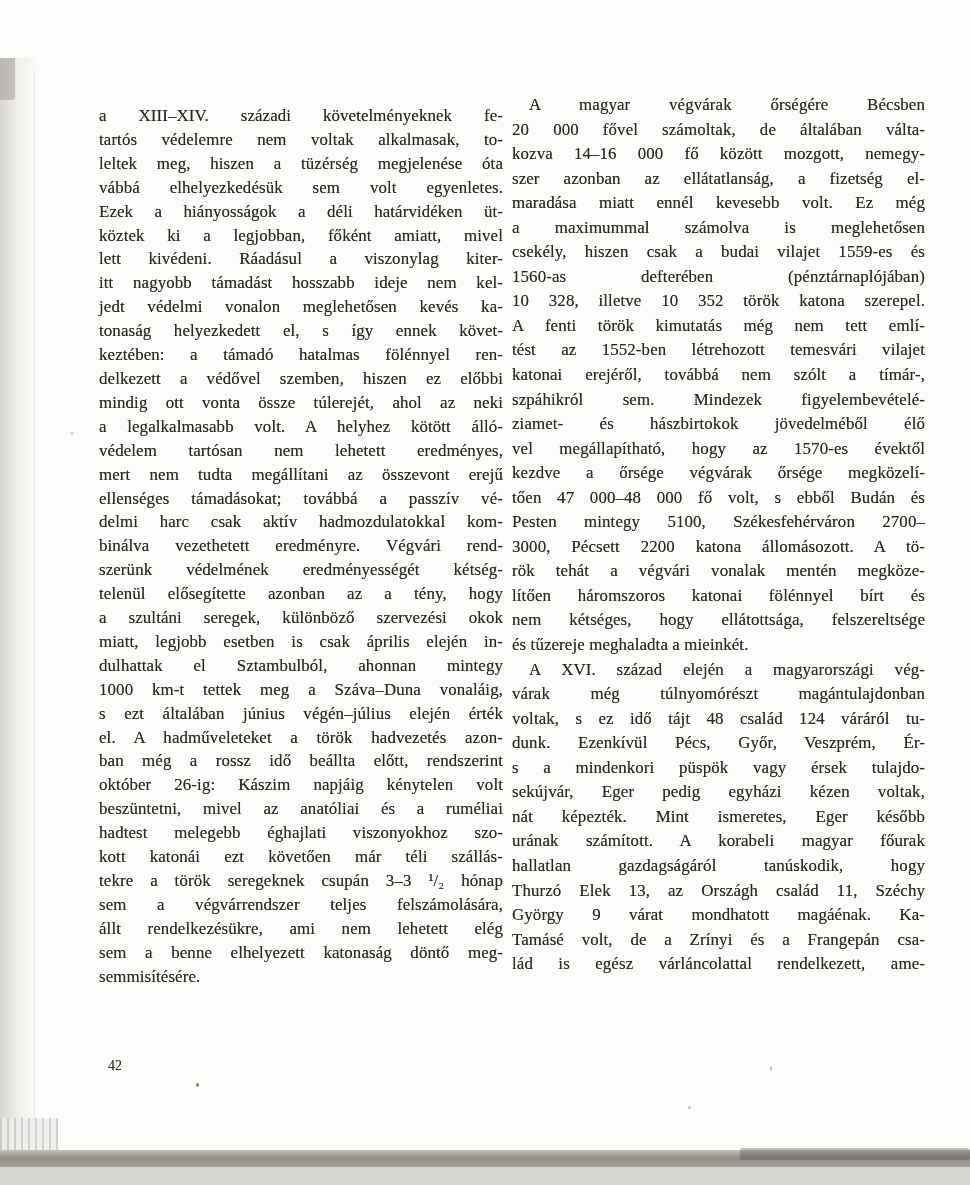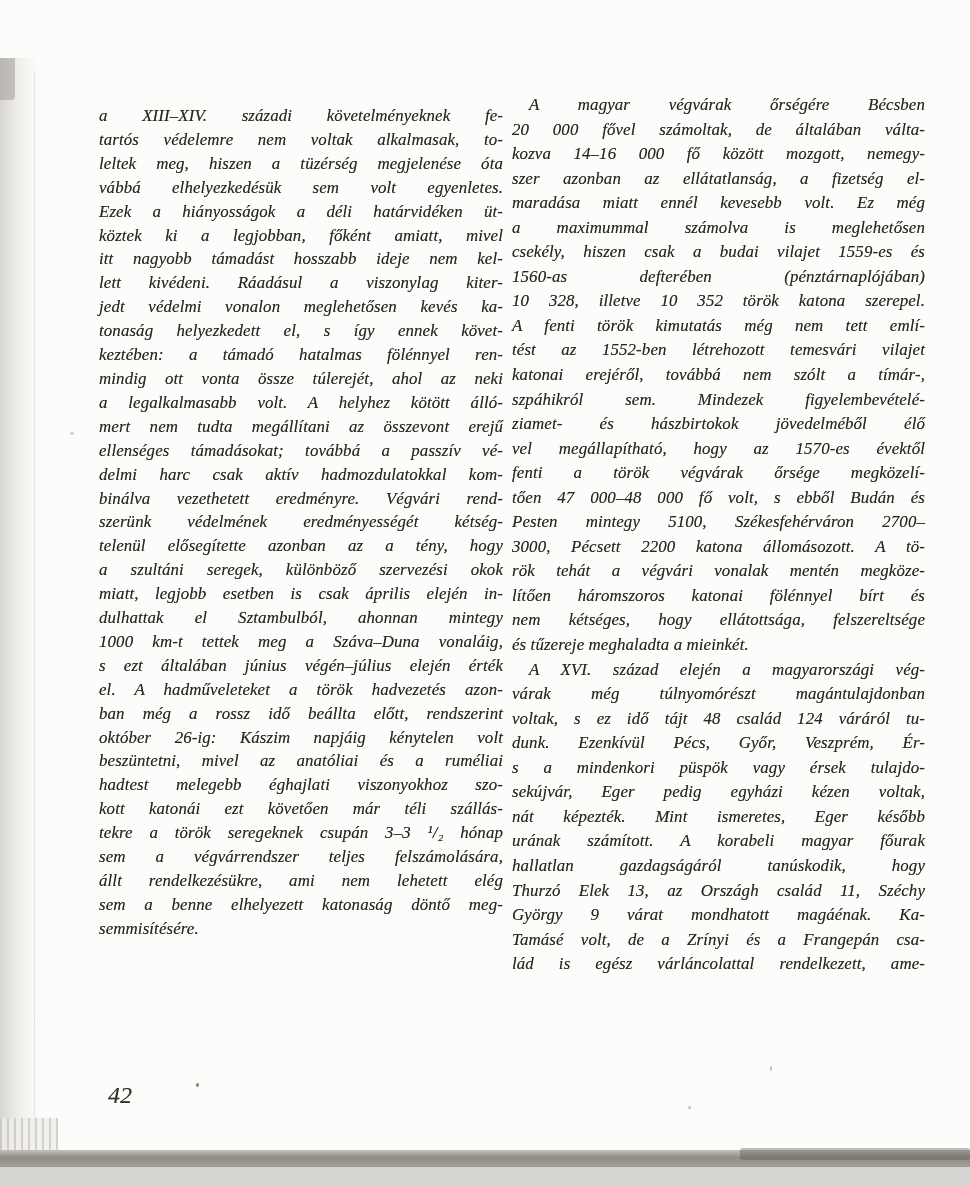--- a/index.html
+++ b/index.html
@@ -1,21 +1,21 @@
 <!DOCTYPE html>
 <html><head>
 <meta charset="utf-8">
 <style>
   html,body{margin:0;padding:0;}
   body{
     width:970px;height:1185px;position:relative;overflow:hidden;
     background:#fdfdfc;
     font-family:"Liberation Serif","DejaVu Serif",serif;
   }
-  .page{position:absolute;inset:0;background:#fcfcfa;font-style:italic;}
+  .page{position:absolute;inset:0;background:#fcfcfa;}
 
   
   .edge-left{
     position:absolute;left:0;top:58px;width:42px;height:1092px;
     background:linear-gradient(90deg, rgba(178,175,169,0.50), rgba(208,206,202,0.28) 45%, rgba(255,255,255,0) 95%);
   }
   .edge-left-head{
     position:absolute;left:0;top:58px;width:15px;height:42px;
     background:rgba(148,145,139,0.45);border-radius:0 0 4px 0;
   }
@@ -48,21 +48,21 @@
     letter-spacing:0.1px;text-shadow:0 0 0.3px rgba(42,40,35,0.55);
   }
   .col-left{left:99px;top:104px;width:404px;line-height:23.9px;}
   .col-right{left:512px;top:93px;width:413px;line-height:24.55px;}
   .line{text-align:justify;text-align-last:justify;}
   .line.nojust{text-align-last:left;}
   .line.indent{text-indent:17px;}
 
   .page-number{
     position:absolute;left:108px;top:1058px;
-    font-size:24px;color:#33312c;text-shadow:0 0 0.3px rgba(42,40,35,0.5);margin-top:24px;
+    font-size:14px;color:#33312c;text-shadow:0 0 0.3px rgba(42,40,35,0.5);
   }
   .speck{position:absolute;background:#8b887f;border-radius:50%;}
   .speck.a{left:196px;top:1083px;width:3px;height:4px;transform:rotate(25deg);}
   .speck.b{left:770px;top:1066px;width:2px;height:5px;opacity:.55;}
   .speck.c{left:688px;top:1106px;width:3px;height:3px;opacity:.5;}
   .speck.d{left:70px;top:432px;width:4px;height:3px;opacity:.35;}
 </style>
 </head>
 <body>
 
@@ -72,27 +72,29 @@
   <div class="edge-left-head"></div>
   <div class="edge-left-line"></div>
 
   <div class="column col-left">
       <div class="line">a XIII–XIV. századi követelményeknek fe-</div>
       <div class="line">tartós védelemre nem voltak alkalmasak, to-</div>
       <div class="line">leltek meg, hiszen a tüzérség megjelenése óta</div>
       <div class="line">vábbá elhelyezkedésük sem volt egyenletes.</div>
       <div class="line">Ezek a hiányosságok a déli határvidéken üt-</div>
       <div class="line">köztek ki a legjobban, főként amiatt, mivel</div>
+      <div class="line">lett kivédeni. Ráadásul a viszonylag kiter-</div>
       <div class="line">itt nagyobb támadást hosszabb ideje nem kel-</div>
-      <div class="line">lett kivédeni. Ráadásul a viszonylag kiter-</div>
       <div class="line">jedt védelmi vonalon meglehetősen kevés ka-</div>
       <div class="line">tonaság helyezkedett el, s így ennek követ-</div>
       <div class="line">keztében: a támadó hatalmas fölénnyel ren-</div>
+      <div class="line">delkezett a védővel szemben, hiszen ez előbbi</div>
       <div class="line">mindig ott vonta össze túlerejét, ahol az neki</div>
       <div class="line">a legalkalmasabb volt. A helyhez kötött álló-</div>
+      <div class="line">védelem tartósan nem lehetett eredményes,</div>
       <div class="line">mert nem tudta megállítani az összevont erejű</div>
       <div class="line">ellenséges támadásokat; továbbá a passzív vé-</div>
       <div class="line">delmi harc csak aktív hadmozdulatokkal kom-</div>
       <div class="line">binálva vezethetett eredményre. Végvári rend-</div>
       <div class="line">szerünk védelmének eredményességét kétség-</div>
       <div class="line">telenül elősegítette azonban az a tény, hogy</div>
       <div class="line">a szultáni seregek, különböző szervezési okok</div>
       <div class="line">miatt, legjobb esetben is csak április elején in-</div>
       <div class="line">dulhattak el Sztambulból, ahonnan mintegy</div>
       <div class="line">1000 km-t tettek meg a Száva–Duna vonaláig,</div>
@@ -118,21 +120,21 @@
       <div class="line">a maximummal számolva is meglehetősen</div>
       <div class="line">csekély, hiszen csak a budai vilajet 1559-es és</div>
       <div class="line">1560-as defterében (pénztárnaplójában)</div>
       <div class="line">10&nbsp;328, illetve 10&nbsp;352 török katona szerepel.</div>
       <div class="line">A fenti török kimutatás még nem tett emlí-</div>
       <div class="line">tést az 1552-ben létrehozott temesvári vilajet</div>
       <div class="line">katonai erejéről, továbbá nem szólt a tímár-,</div>
       <div class="line">szpáhikról sem. Mindezek figyelembevételé-</div>
       <div class="line">ziamet- és hászbirtokok jövedelméből élő</div>
       <div class="line">vel megállapítható, hogy az 1570-es évektől</div>
-      <div class="line">fenti a török végvárak őrsége megközelí-</div>
+      <div class="line">kezdve a őrsége végvárak őrsége megközelí-</div>
       <div class="line">tően 47&nbsp;000–48&nbsp;000 fő volt, s ebből Budán és</div>
       <div class="line">Pesten mintegy 5100, Székesfehérváron 2700–</div>
       <div class="line">3000, Pécsett 2200 katona állomásozott. A tö-</div>
       <div class="line">rök tehát a végvári vonalak mentén megköze-</div>
       <div class="line">lítően háromszoros katonai fölénnyel bírt és</div>
       <div class="line">nem kétséges, hogy ellátottsága, felszereltsége</div>
       <div class="line nojust">és tűzereje meghaladta a mieinkét.</div>
       <div class="line indent">A XVI. század elején a magyarországi vég-</div>
       <div class="line">várak még túlnyomórészt magántulajdonban</div>
       <div class="line">voltak, s ez idő tájt 48 család 124 váráról tu-</div>

